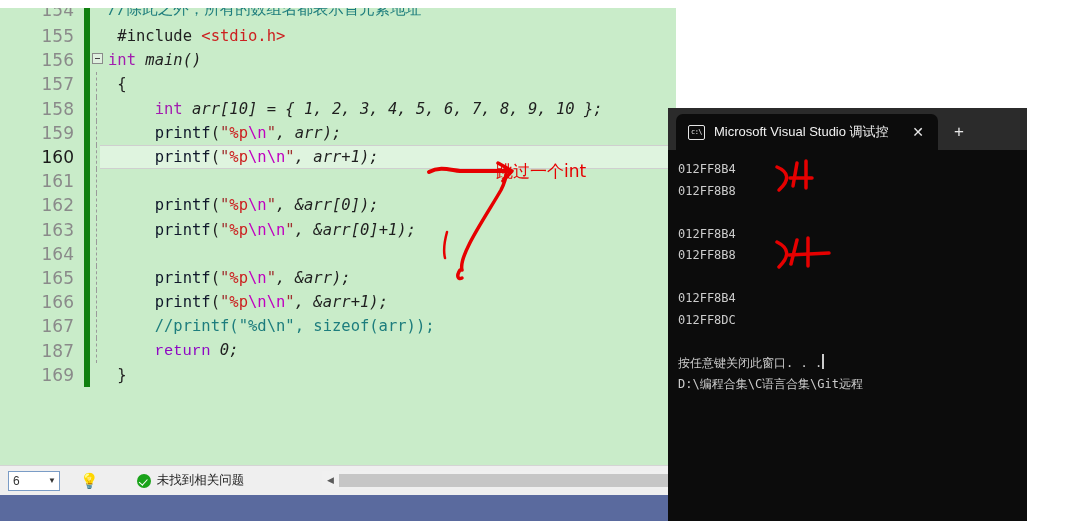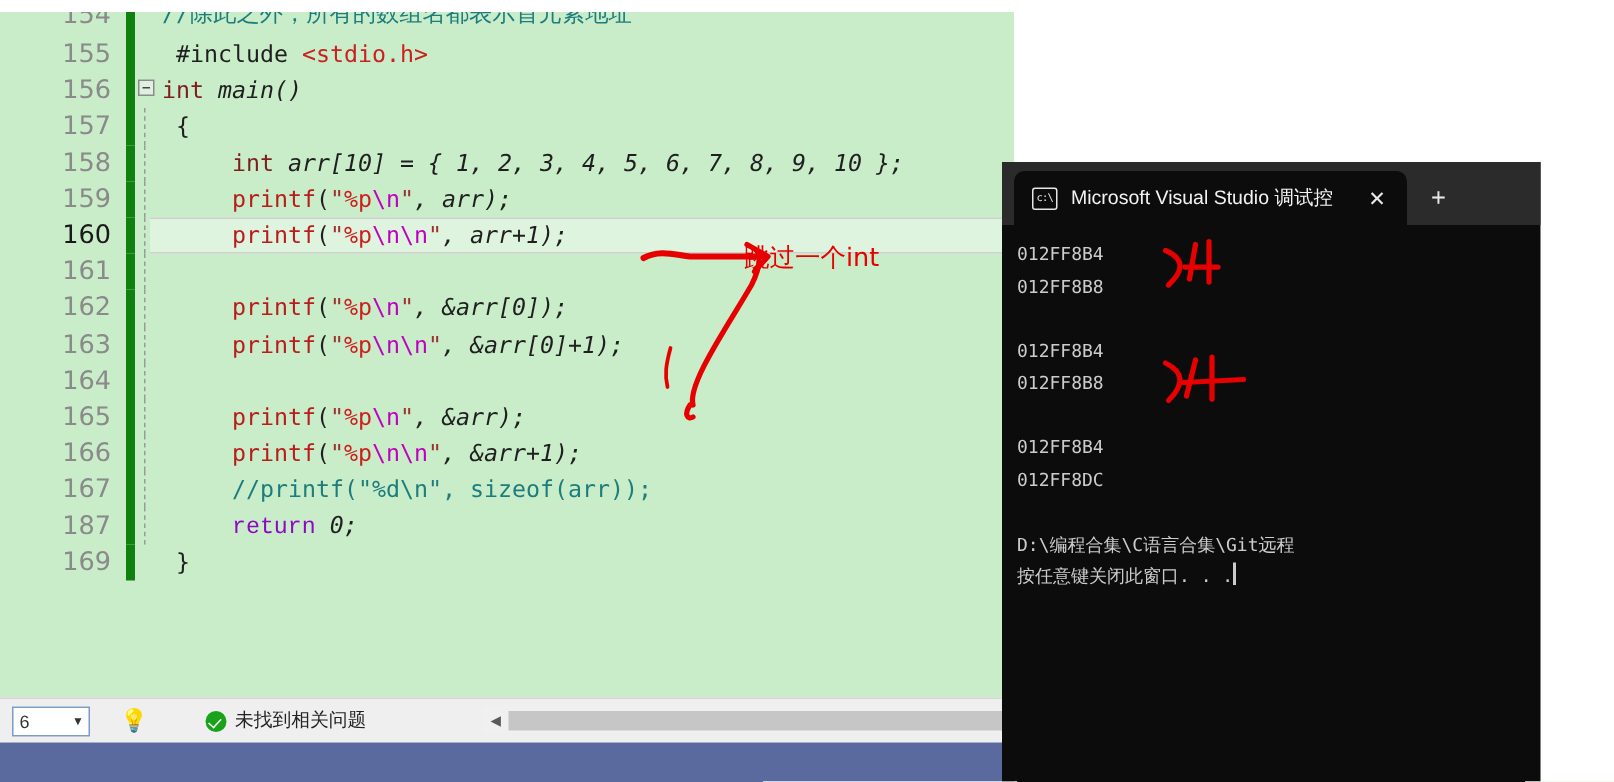--- a/index.html
+++ b/index.html
@@ -60,25 +60,25 @@
     position: absolute; left: 6px; top: 0; bottom: 0;
     border-left: 1px dashed #9a9a9a;
   }
   .code-text {
     position: relative; z-index: 2;
     font-family: "DejaVu Sans Mono", monospace;
     font-size: 15.5px; line-height: 24px;
     letter-spacing: 0px;
     color: #1f1f1f; white-space: pre;
   }
-  .kw      { color: #7f1d1d; }
+  .kw      { color: #a21caf; }
   .kw2     { color: #8f08c4; font-family: Liberation Mono, monospace; }
   .ident   { color: #1f1f1f; font-style: italic; }
   .str     { color: #a03030; }
-  .fn      { color: #b91c1c; }
+  .fn      { color: #0f172a; }
   .esc     { color: #c000c0; }
   .pct     { color: #cc2020; }
   .comment { color: #1d7d7d; }
   .pre     { color: #1f1f1f; }
   .inc     { color: #cc2020; }
   .punct   { color: #1f1f1f; }
 
   
   .row-clip { height: 16px; overflow: hidden; }
   .row-clip .code-text { line-height: 16px; position: relative; top: -7px; }
@@ -233,21 +233,21 @@
 
   <div class="console-win">
     <div class="console-tabbar">
       <div class="console-tab">
         <div class="tab-app-icon">c:\</div>
         <div class="tab-title">Microsoft Visual Studio 调试控</div>
         <div class="tab-close">✕</div>
       </div>
       <div class="tab-new">+</div>
     </div>
-    <div class="console-body" id="console-body"><div>012FF8B4</div><div>012FF8B8</div><div class="blank">&nbsp;</div><div>012FF8B4</div><div>012FF8B8</div><div class="blank">&nbsp;</div><div>012FF8B4</div><div>012FF8DC</div><div class="blank">&nbsp;</div><div>D:\编程合集\C语言合集\Git远程</div><div>按任意键关闭此窗口. . .<span class="caret-block"></span></div></div>
+    <div class="console-body" id="console-body"><div>012FF8B4</div><div>012FF8B8</div><div class="blank">&nbsp;</div><div>012FF8B4</div><div>012FF8B8</div><div class="blank">&nbsp;</div><div>012FF8B4</div><div>012FF8DC</div><div class="blank">&nbsp;</div><div>按任意键关闭此窗口. . .<span class="caret-block"></span></div><div>D:\编程合集\C语言合集\Git远程</div></div>
   </div>
 
   <svg class="ink" viewBox="0 0 1076 521">
 
     <path d="M429,172 C440,166 450,170 460,171 L508,171" stroke="#e60000" stroke-width="4" fill="none" stroke-linecap="round"></path>
     <path d="M498,163 L512,171 L503,181" stroke="#e60000" stroke-width="3.5" fill="none" stroke-linecap="round" stroke-linejoin="round"></path>
 
     <path d="M462,270 C458,256 486,216 501,190 C504,184 506,178 506,174" stroke="#e60000" stroke-width="3.5" fill="none" stroke-linecap="round"></path>
     <path d="M460,270 C456,276 458,280 462,278" stroke="#e60000" stroke-width="3.5" fill="none" stroke-linecap="round"></path>
 

